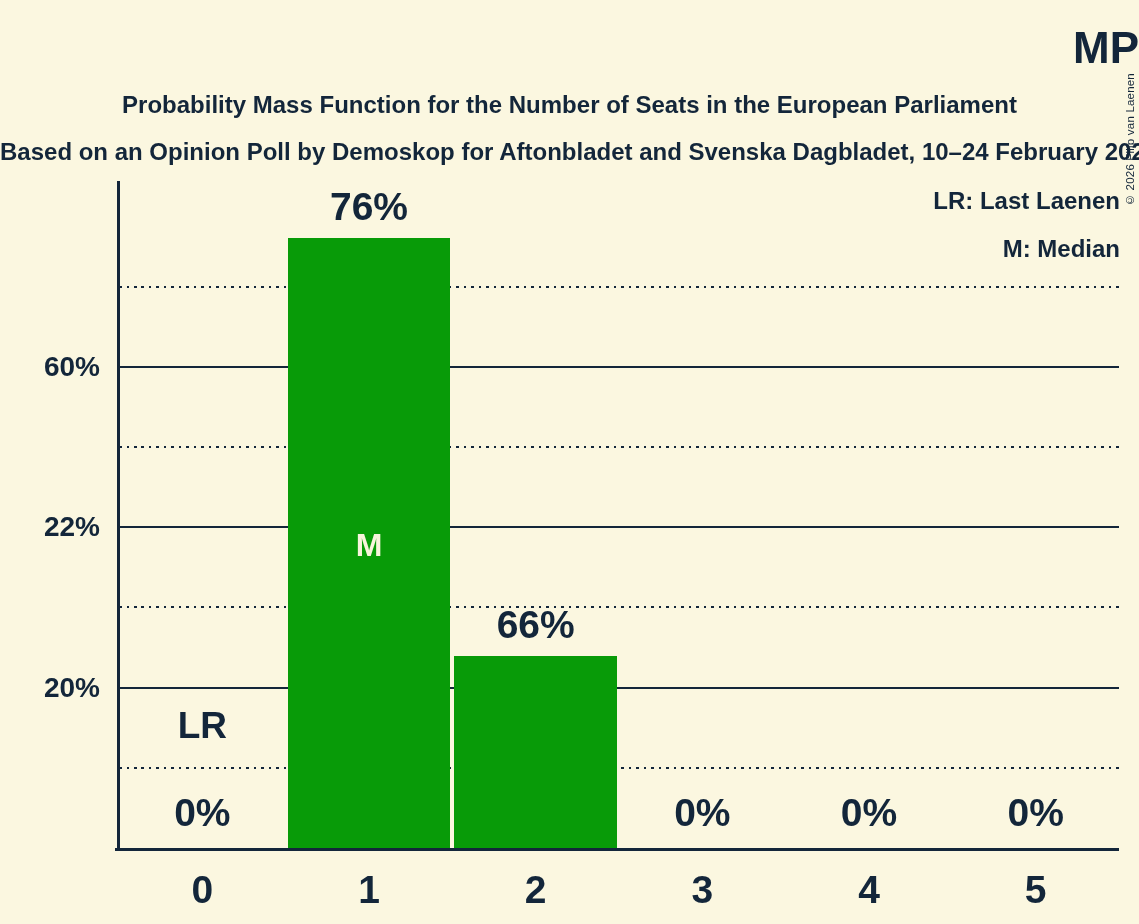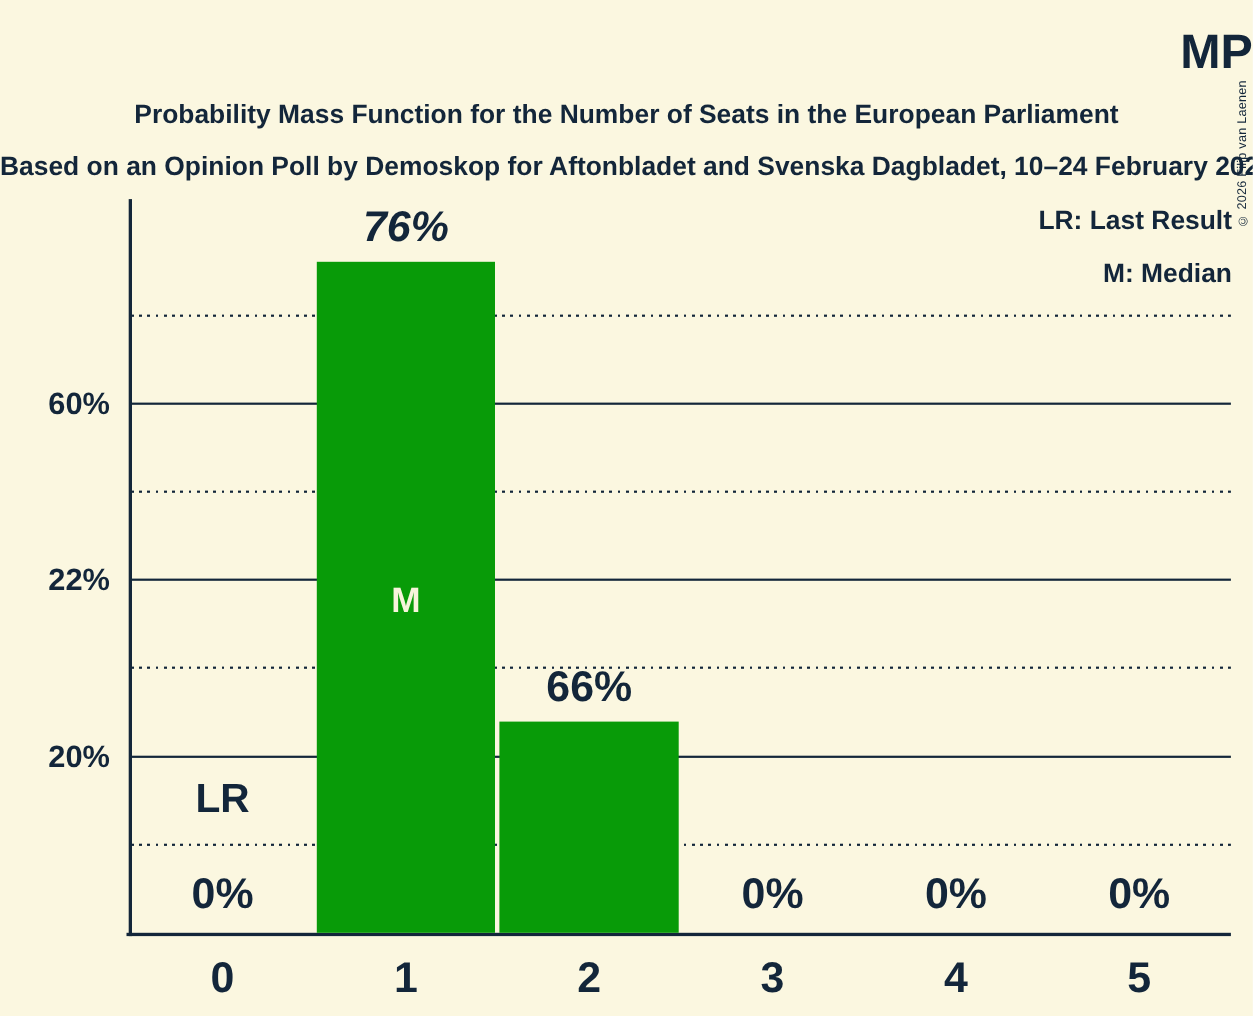--- a/index.html
+++ b/index.html
@@ -68,40 +68,40 @@
 </head>
 <body>
 
 <div id="page">
   <div class="title">MP</div>
   <div class="subtitle">Probability Mass Function for the Number of Seats in the European Parliament</div>
   <div class="source">Based on an Opinion Poll by Demoskop for Aftonbladet and Svenska Dagbladet, 10–24 February 2026</div>
   <div class="copyright">© 2026 Filip van Laenen</div>
 
   <div class="legend">
-    <div>LR: Last Result</div>
+    <div>LR: Last Laenen</div>
     <div>M: Median</div>
   </div>
 
   <div class="yaxis"></div>
   <div class="xaxis"></div>
 <div class="grid dotted" style="left: 119px; width: 1000px; top: 766.8px;"></div>
     <div class="grid dotted" style="left: 119px; width: 1000px; top: 606.4px;"></div>
     <div class="grid dotted" style="left: 119px; width: 1000px; top: 446px;"></div>
     <div class="grid dotted" style="left: 119px; width: 1000px; top: 285.6px;"></div>
     <div class="grid solid" style="left: 119px; width: 1000px; top: 686.6px;"></div>
     <div class="ylabel" style="top: 670.6px;">20%</div>
     <div class="grid solid" style="left: 119px; width: 1000px; top: 526.2px;"></div>
     <div class="ylabel" style="top: 510.2px;">22%</div>
     <div class="grid solid" style="left: 119px; width: 1000px; top: 365.8px;"></div>
     <div class="ylabel" style="top: 349.8px;">60%</div>
     <div class="bar" style="left: 287.667px; width: 162.667px; top: 238.48px; height: 609.52px;"></div>
     <div class="bar" style="left: 454.333px; width: 162.667px; top: 655.52px; height: 192.48px;"></div>
     <div class="vlabel" style="left: 122.333px; top: 793px;">0%</div>
-    <div class="vlabel" style="left: 289px; top: 187.48px; font-style: italic;">76%</div>
+    <div class="vlabel" style="left: 289px; top: 187.48px;">76%</div>
     <div class="vlabel" style="left: 455.667px; top: 604.52px;">66%</div>
     <div class="vlabel" style="left: 622.333px; top: 793px;">0%</div>
     <div class="vlabel" style="left: 789px; top: 793px;">0%</div>
     <div class="vlabel" style="left: 955.667px; top: 793px;">0%</div>
     <div class="xlabel" style="left: 122.333px; top: 870px;">0</div>
     <div class="xlabel" style="left: 289px; top: 870px;">1</div>
     <div class="xlabel" style="left: 455.667px; top: 870px;">2</div>
     <div class="xlabel" style="left: 622.333px; top: 870px;">3</div>
     <div class="xlabel" style="left: 789px; top: 870px;">4</div>
     <div class="xlabel" style="left: 955.667px; top: 870px;">5</div>

